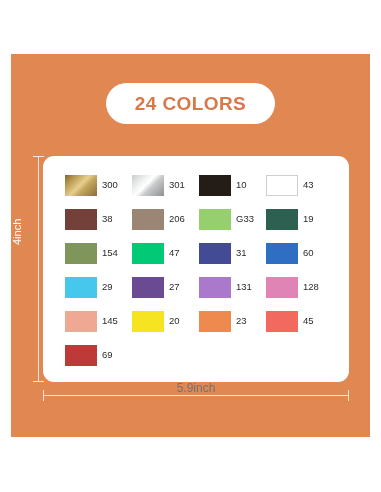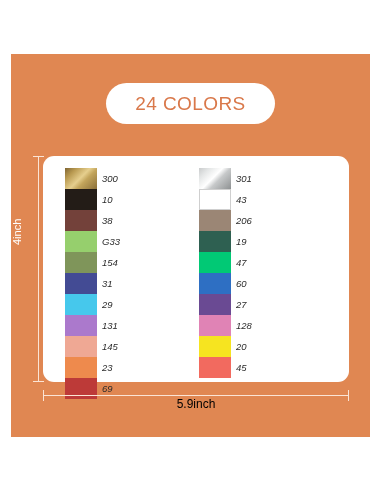--- a/index.html
+++ b/index.html
@@ -34,21 +34,21 @@
     height: 41px;
     background: #ffffff;
     border-radius: 21px;
     display: flex;
     align-items: center;
     justify-content: center;
   }
   #colors-badge-label {
     color: #d9784a;
     font-size: 19px;
-    font-weight: normal;
+    font-weight: bold;
     letter-spacing: 0.4px;
     line-height: 1;
   }
 
   
   #swatch-card {
     position: absolute;
     left: 43px;
     top: 156px;
     width: 306px;
@@ -57,25 +57,24 @@
     border-radius: 11px;
   }
 
   #swatch-grid {
     position: absolute;
     left: 22px;
     top: 12px;
     width: 268px;
     height: 204px;
     display: grid;
-    grid-template-columns: repeat(2, 1fr);
+    grid-template-columns: repeat(4, 1fr);
     grid-template-rows: repeat(6, 1fr);
     column-gap: 0px;
     row-gap: 0px;
-    font-style: italic;
   }
 
   .swatch-item {
     display: flex;
     align-items: center;
     gap: 5px;
   }
   .swatch-chip {
     width: 32px;
     height: 21px;
@@ -149,24 +148,24 @@
     width: 1px;
     height: 11px;
     background: #fbe4d5;
   }
   #dim-horizontal .cap-left { left: 0px; }
   #dim-horizontal .cap-right { left: 305px; }
 
   #dim-horizontal-label {
     position: absolute;
     left: 43px;
-    top: 398px;
+    top: 382px;
     width: 306px;
     text-align: center;
-    color: #000000;
+    color: #737373;
     font-size: 12px;
     line-height: 1;
   }
 </style>
 </head>
 <body>
 
 <div id="orange-panel"></div>
 
 <div id="colors-badge">

